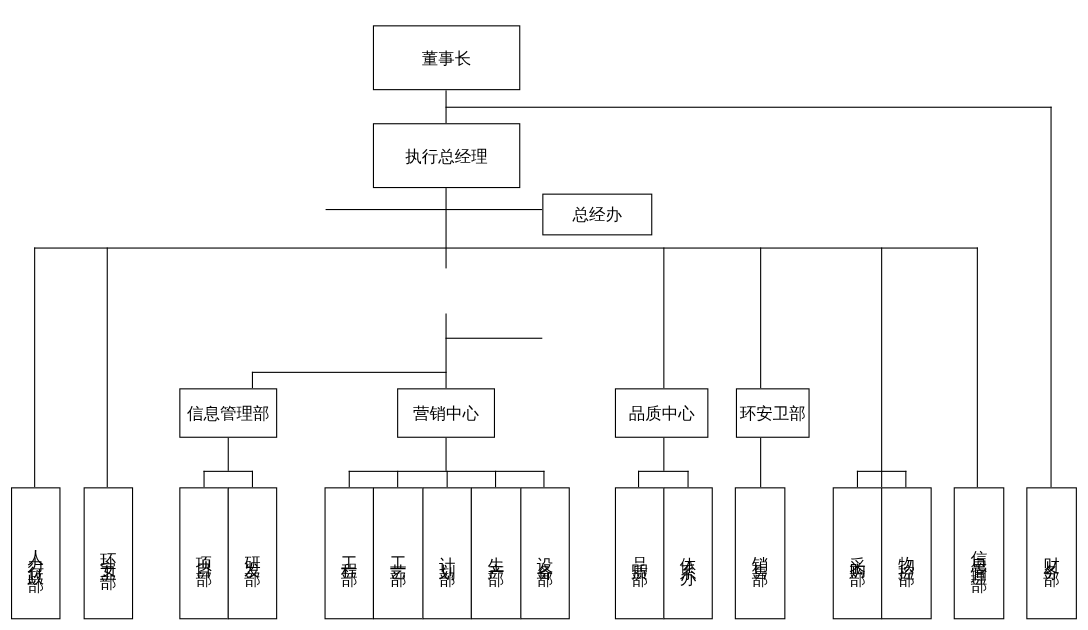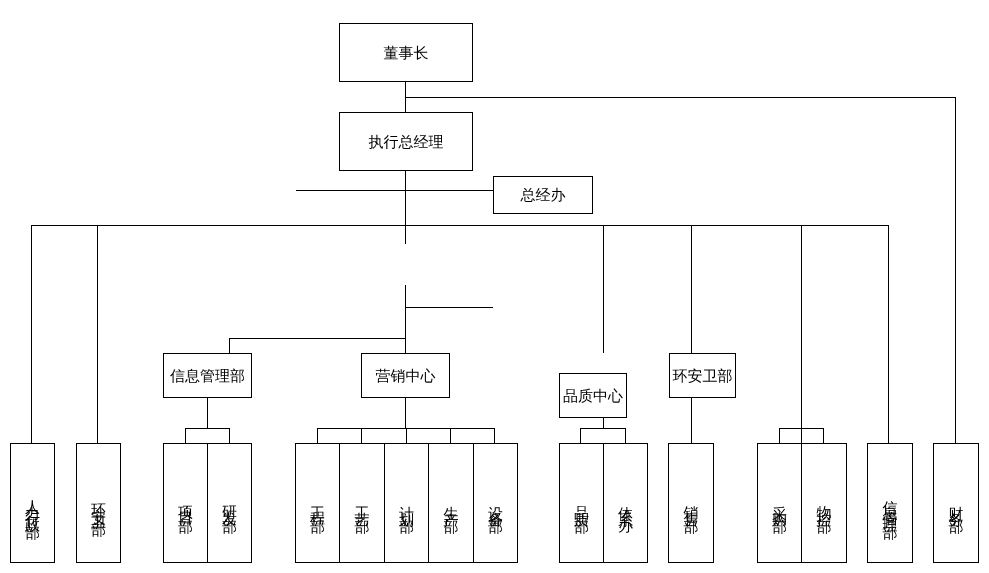--- a/index.html
+++ b/index.html
@@ -89,21 +89,21 @@
   <div class="box" style="left:493px; top:176px; width:100px; height:38px">
     <span>总经办</span>
   </div>
 
   <div class="box" style="left:163px; top:353px; width:89px; height:45px">
     <span>信息管理部</span>
   </div>
   <div class="box" style="left:361px; top:353px; width:89px; height:45px">
     <span>营销中心</span>
   </div>
-  <div class="box" style="left:559px; top:373px; width:68px; height:45px">
+  <div class="box" style="left:559px; top:353px; width:85px; height:45px">
     <span>品质中心</span>
   </div>
   <div class="box" style="left:669px; top:353px; width:67px; height:45px">
     <span>环安卫部</span>
   </div>
 
   <div class="box" style="left:10px;  top:443px; width:45px; height:120px">
     <span class="vtext">人力行政部</span>
   </div>
   <div class="box" style="left:76px;  top:443px; width:45px; height:120px">

